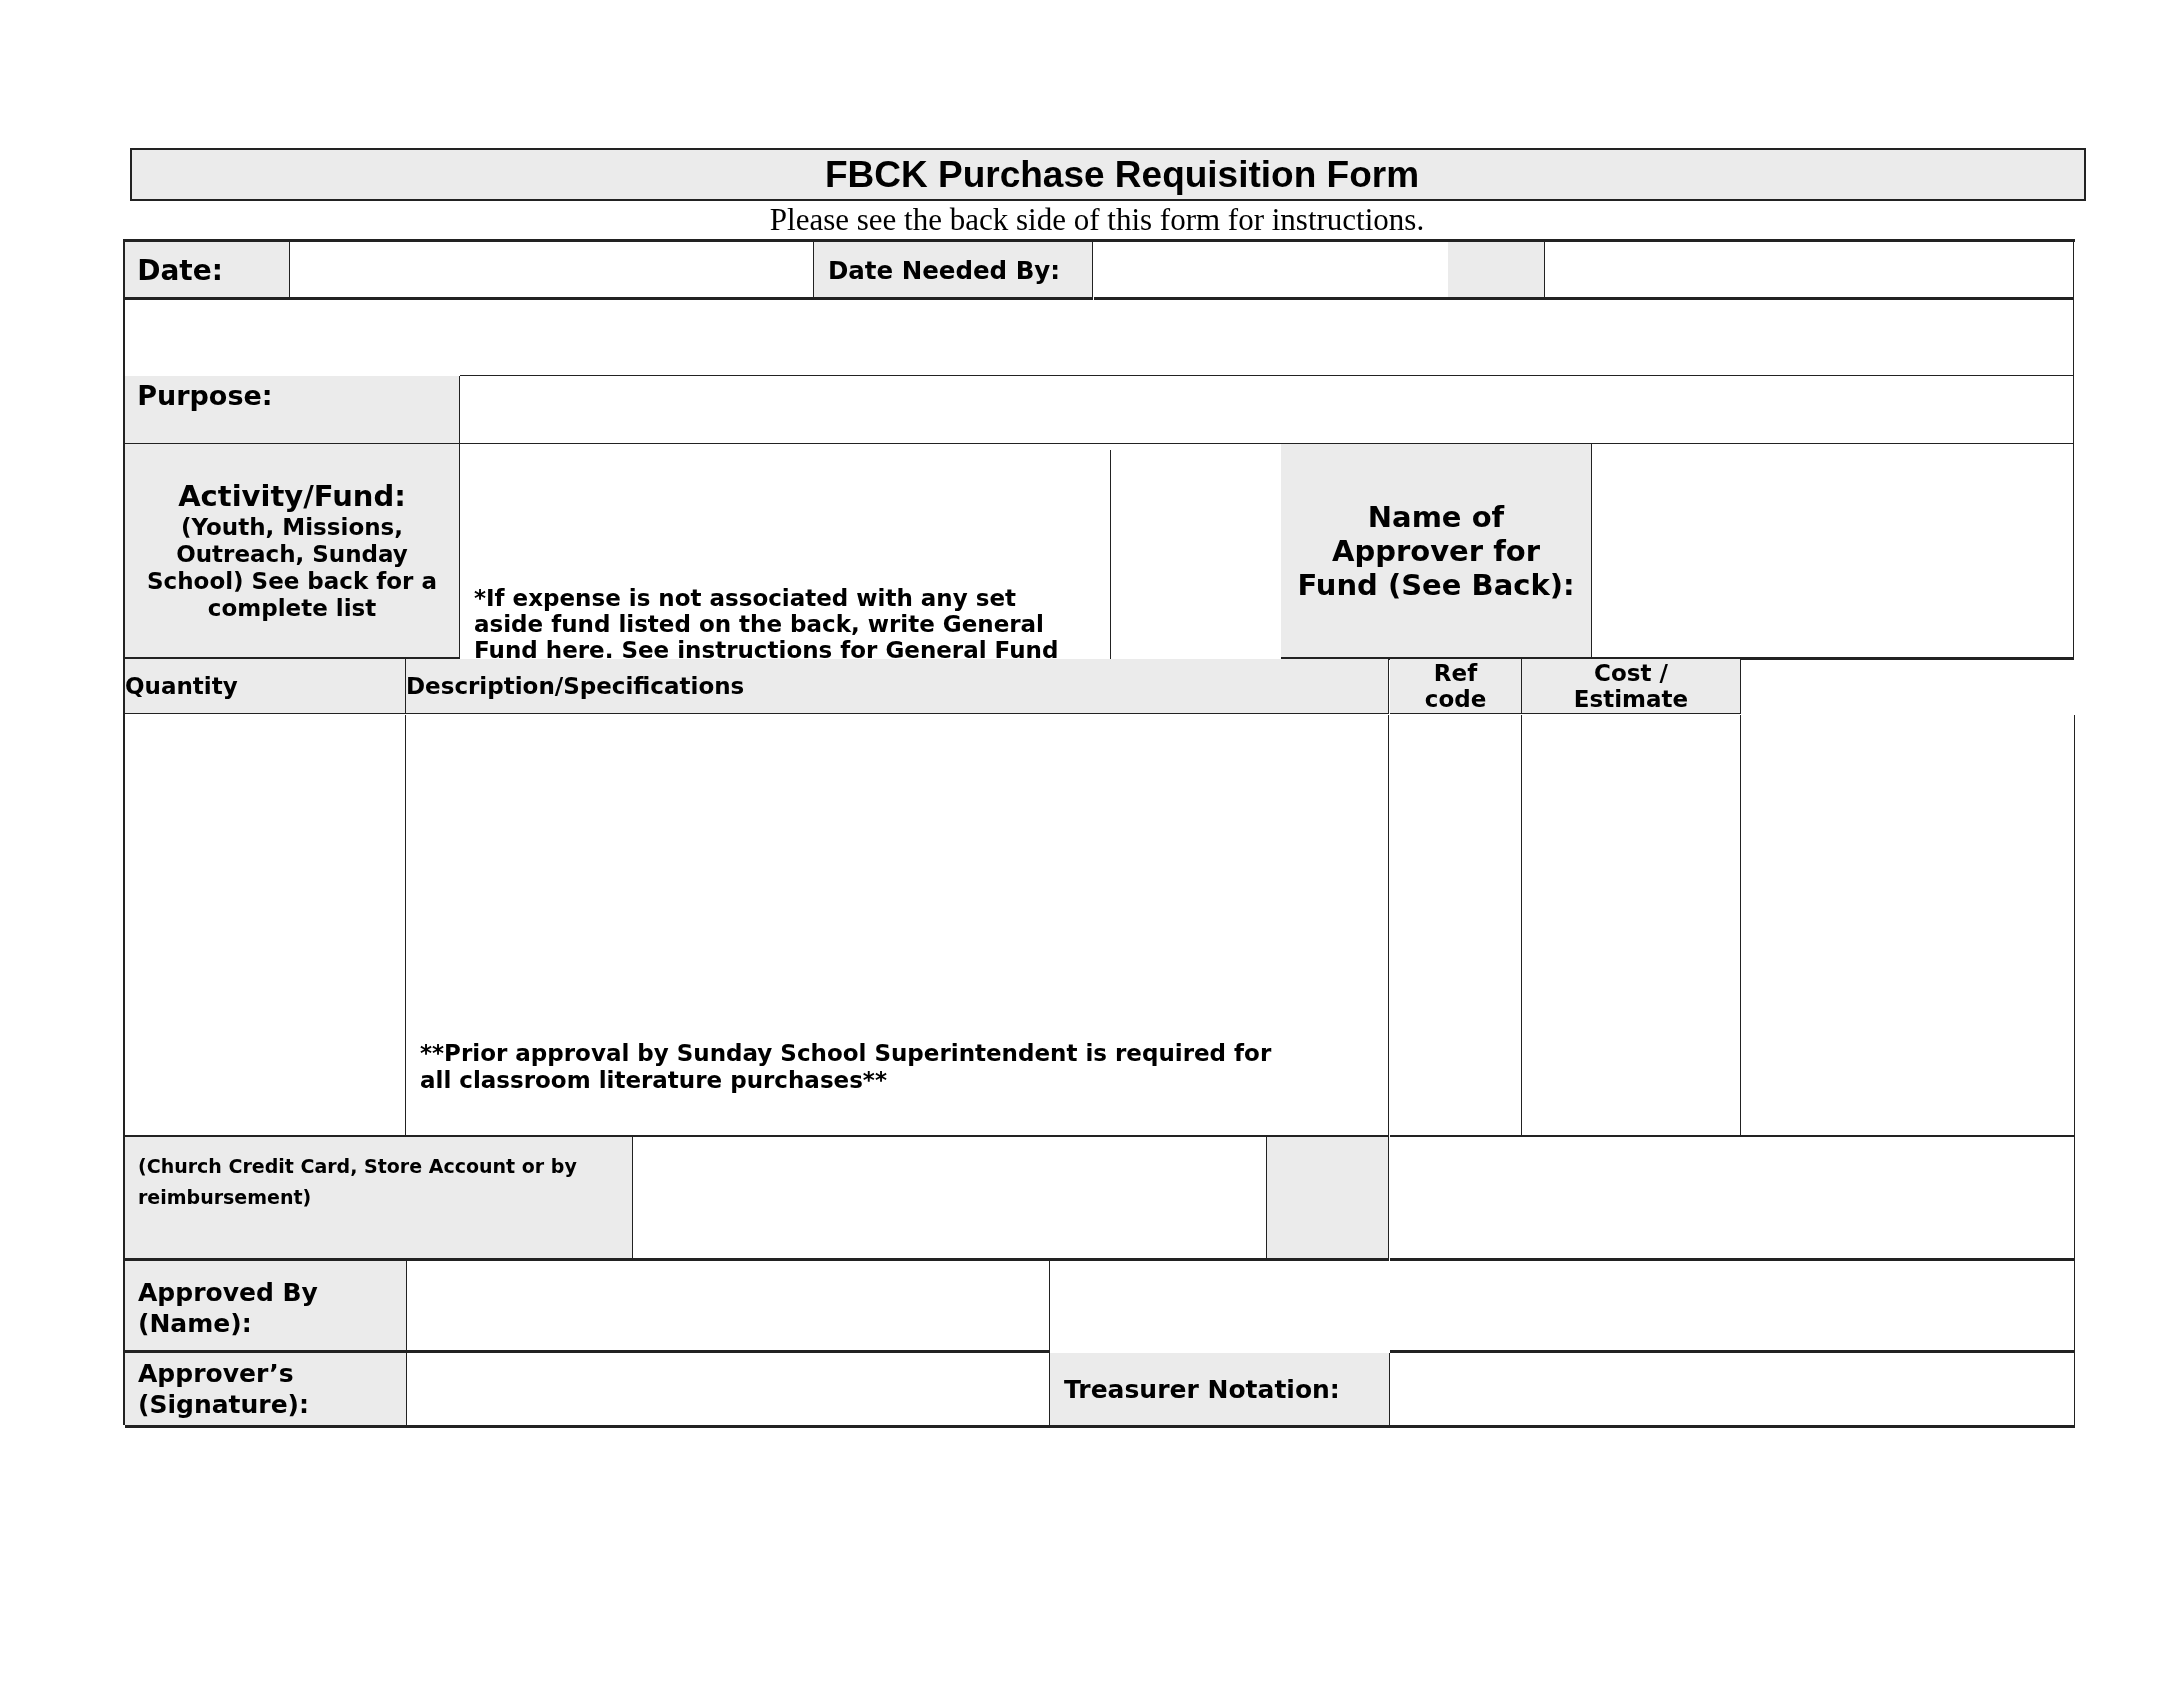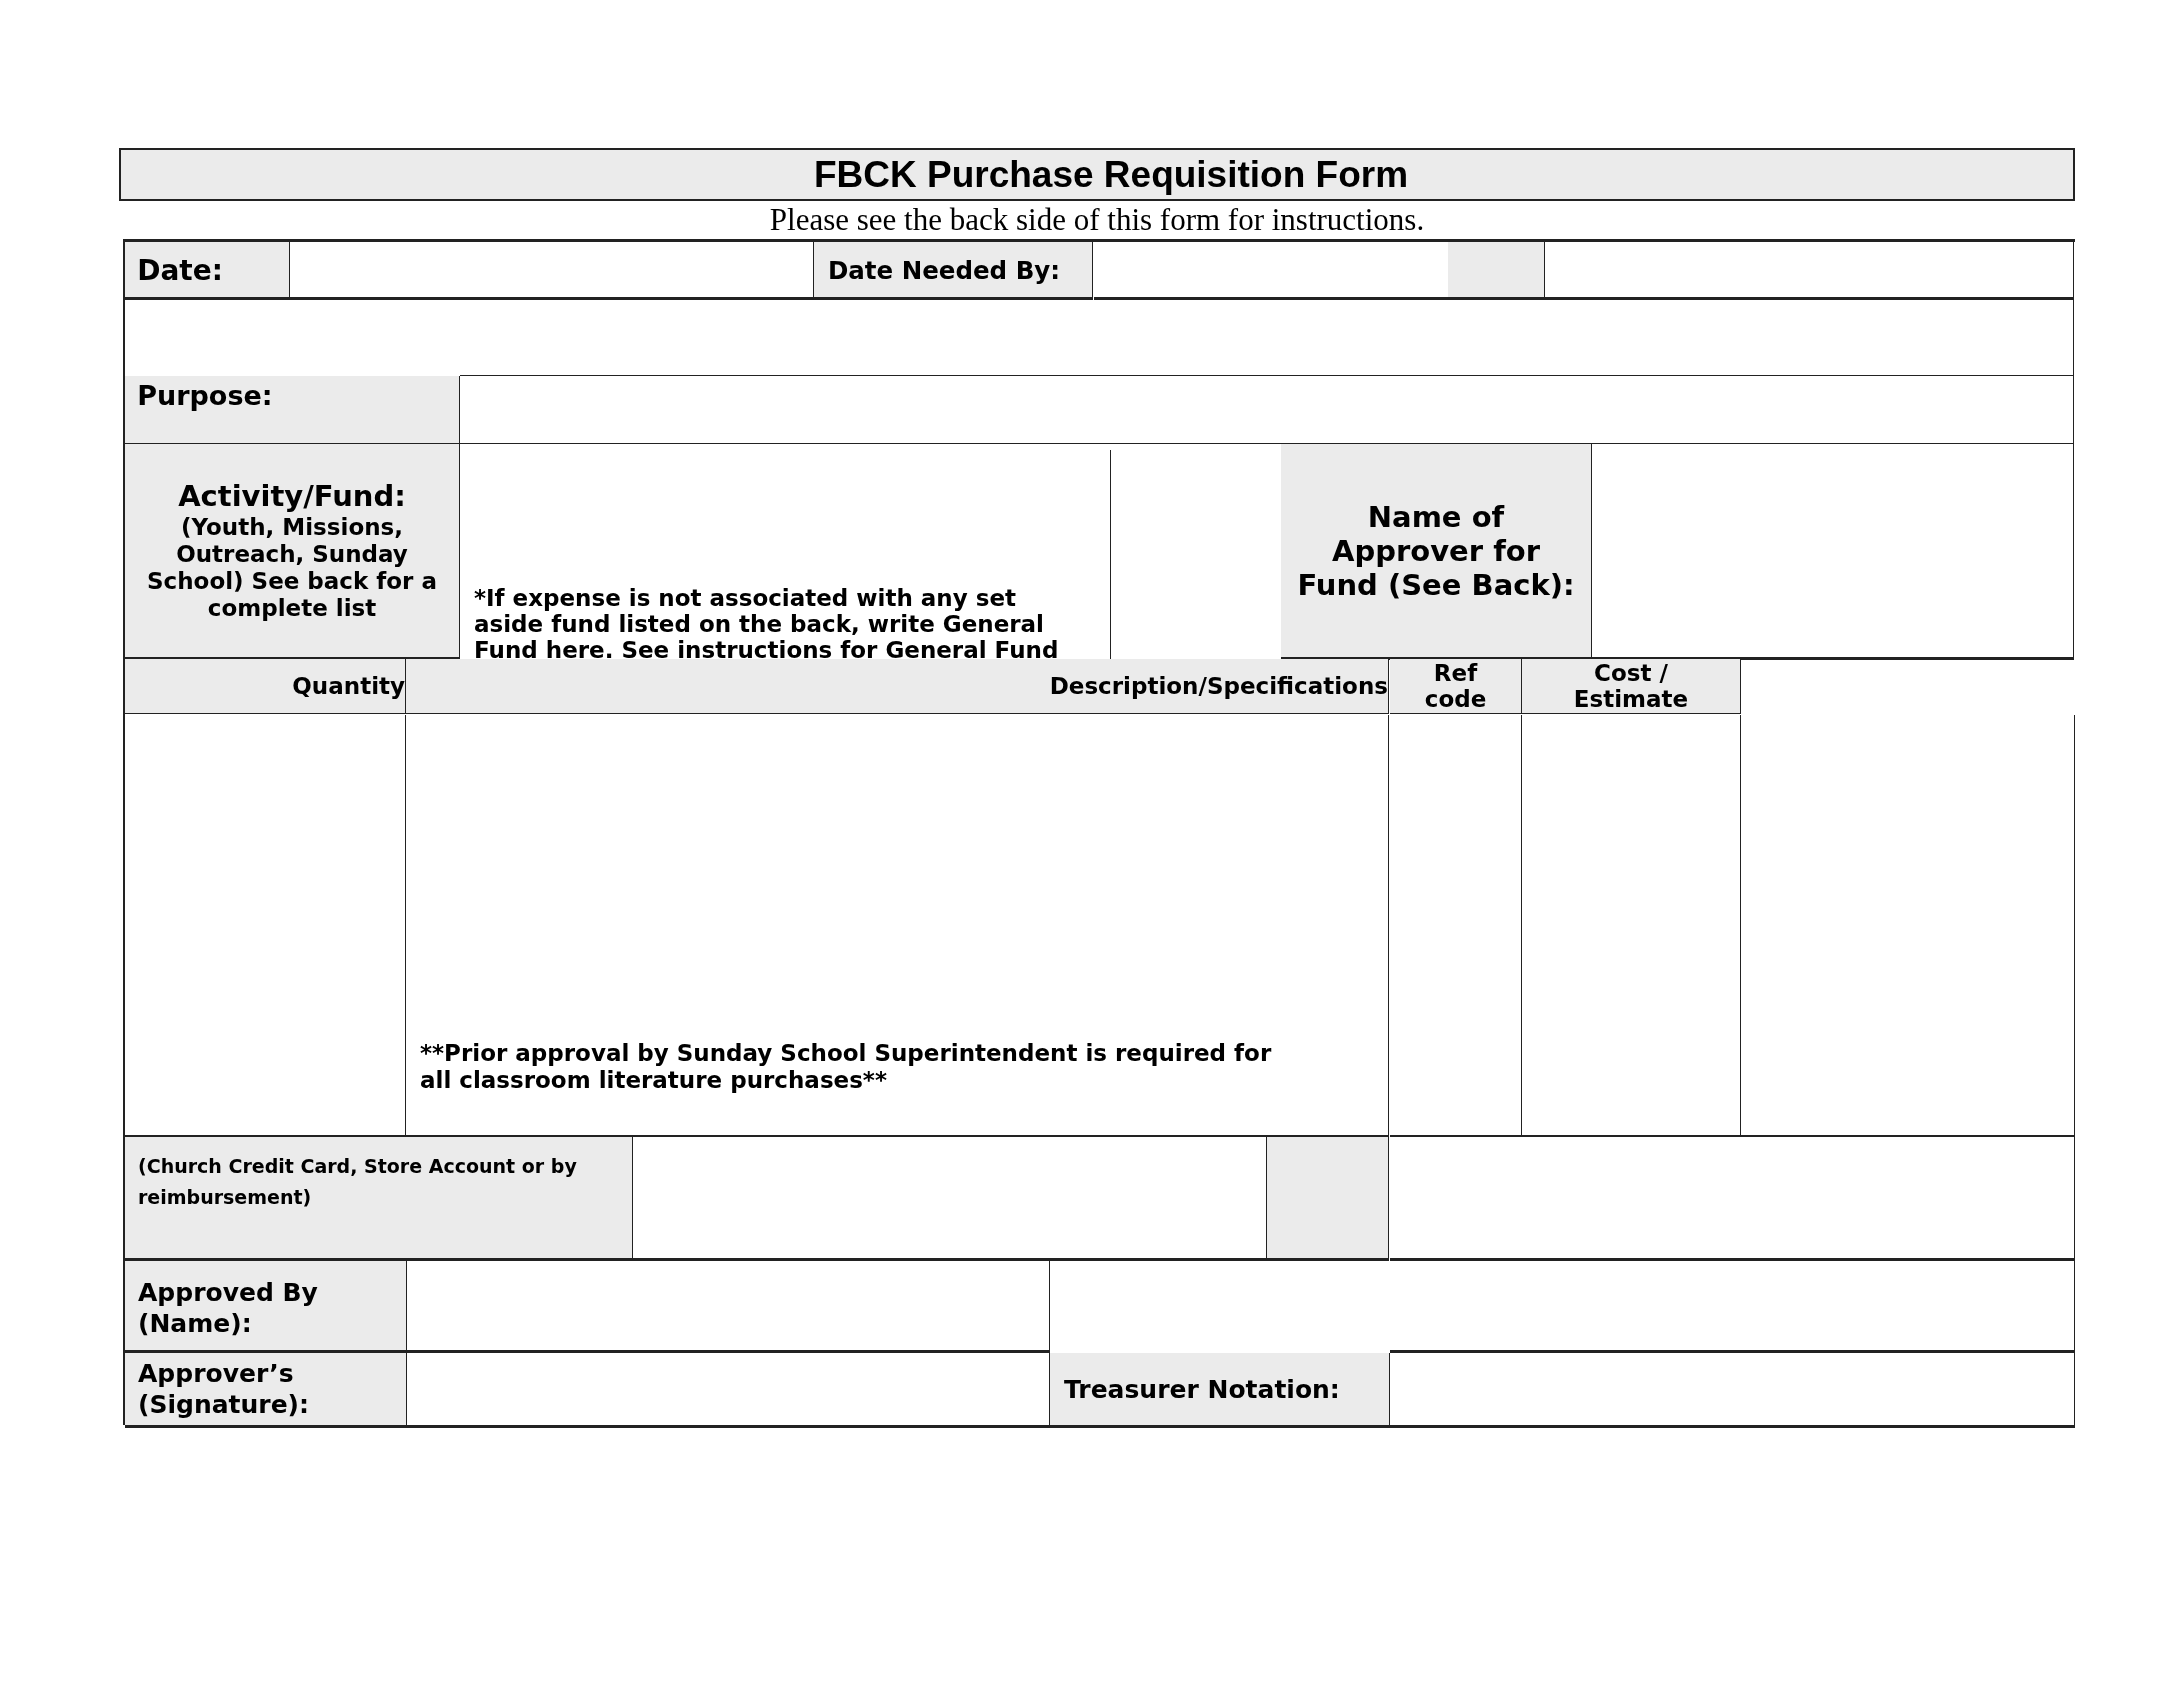--- a/index.html
+++ b/index.html
@@ -5,36 +5,36 @@
   html, body { margin: 0; padding: 0; }
   body {
     width: 2184px; height: 1687px; background: #ffffff; position: relative; overflow: hidden;
     font-family: "DejaVu Sans", sans-serif; color: #000;
   }
   .abs { position: absolute; box-sizing: border-box; }
   .gray { background: #ebebeb; }
   .cell { position: absolute; box-sizing: border-box; border-right: 1.7px solid #222; border-bottom: 1.7px solid #222; }
   .b { font-weight: bold; }
   #title-box {
-    left: 119px; top: 148px; width: 1956px; height: 53px;
+    left: 130px; top: 148px; width: 1956px; height: 53px;
     border: 2.6px solid #222; background: #ebebeb;
     display: flex; align-items: center; justify-content: center;
     font-family: "Liberation Sans", sans-serif; font-weight: bold; font-size: 37px; padding-left: 28px;
   }
   #subtitle {
     left: 119px; top: 201px; width: 1956px; height: 38px;
     text-align: center; font-family: "Liberation Serif", serif; font-size: 31px; line-height: 38px;
   }
   #form-table {
     left: 123px; top: 239px; width: 1952px; height: 1186px;
     border-top: 3.5px solid #222; border-left: 2.6px solid #222;
   }
   .label { font-weight: bold; font-size: 27px; }
   .thick-b { border-bottom: 3.5px solid #222; }
-  .center { display: flex; flex-direction: column; align-items: flex-end; justify-content: center; text-align: center; }
+  .center { display: flex; flex-direction: column; align-items: flex-start; justify-content: center; text-align: center; }
   .hdr { font-weight: bold; font-size: 23px; line-height: 26px; }
   .input-cell { background: #fff; }
 </style>
 </head>
 <body>
 
 <div id="title-box" class="abs">
   <span>FBCK Purchase Requisition Form</span>
 </div>
 <div id="subtitle" class="abs">Please see the back side of this form for instructions.</div>

